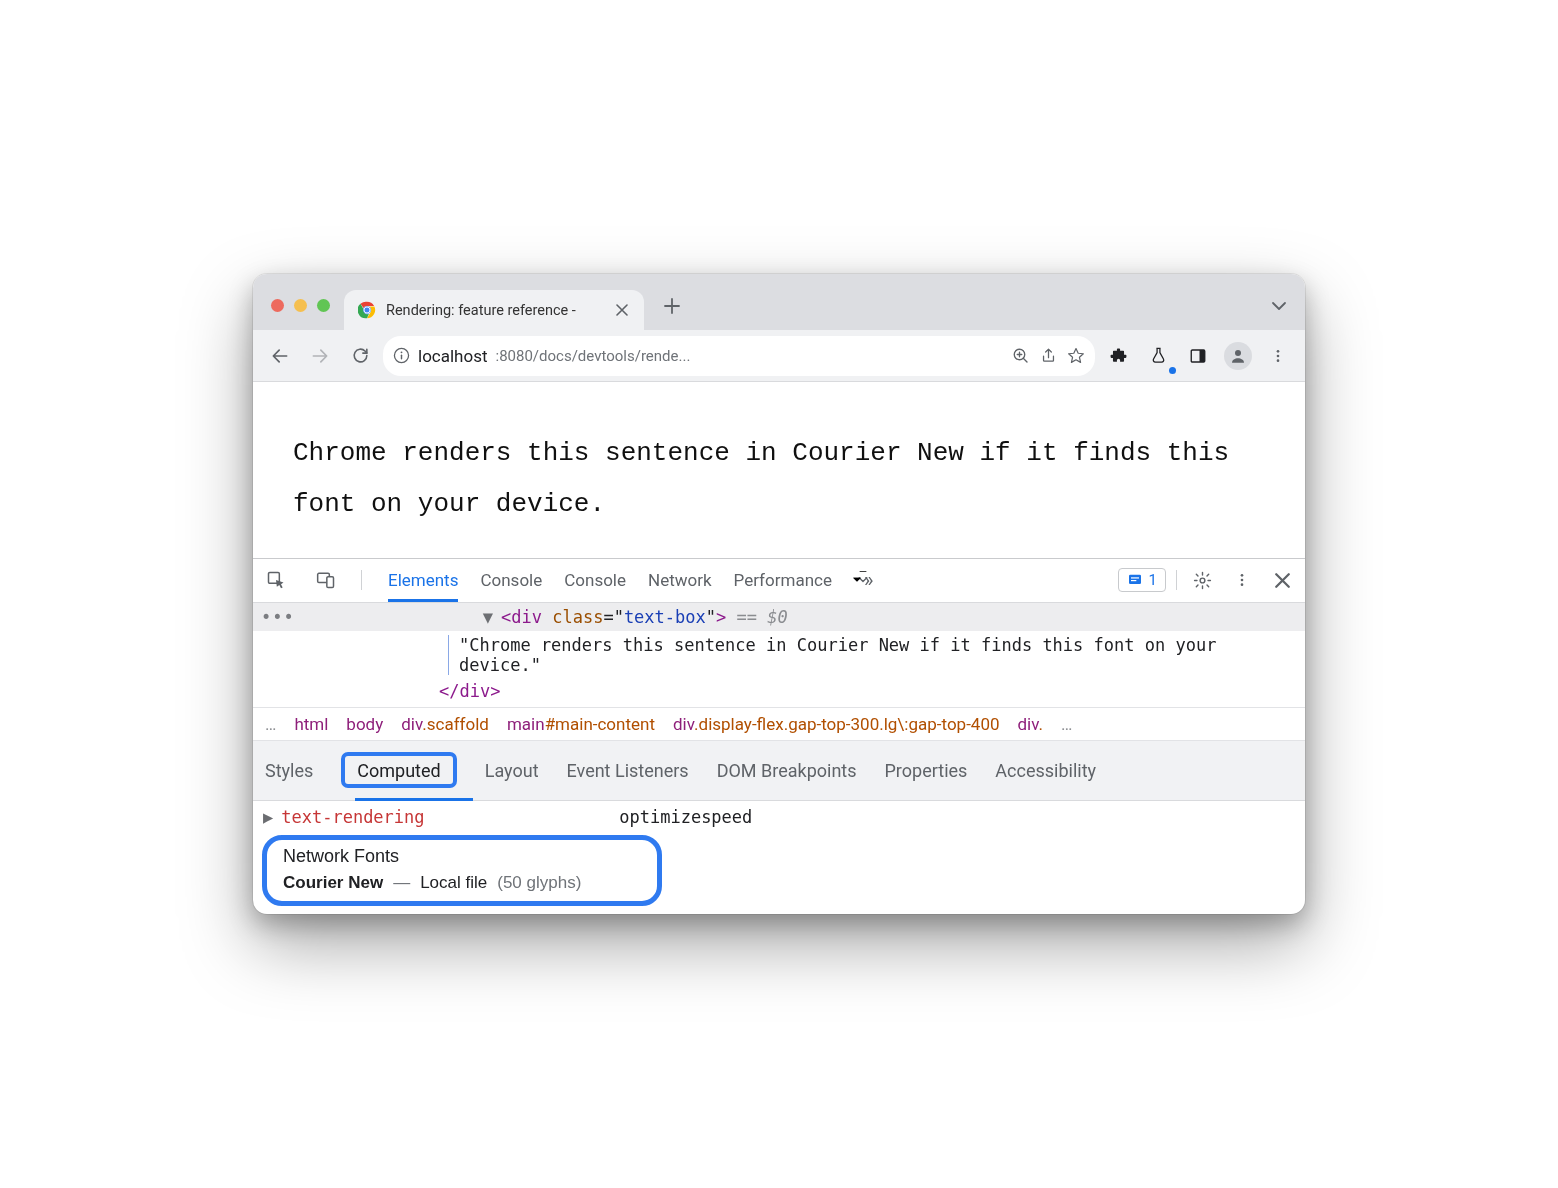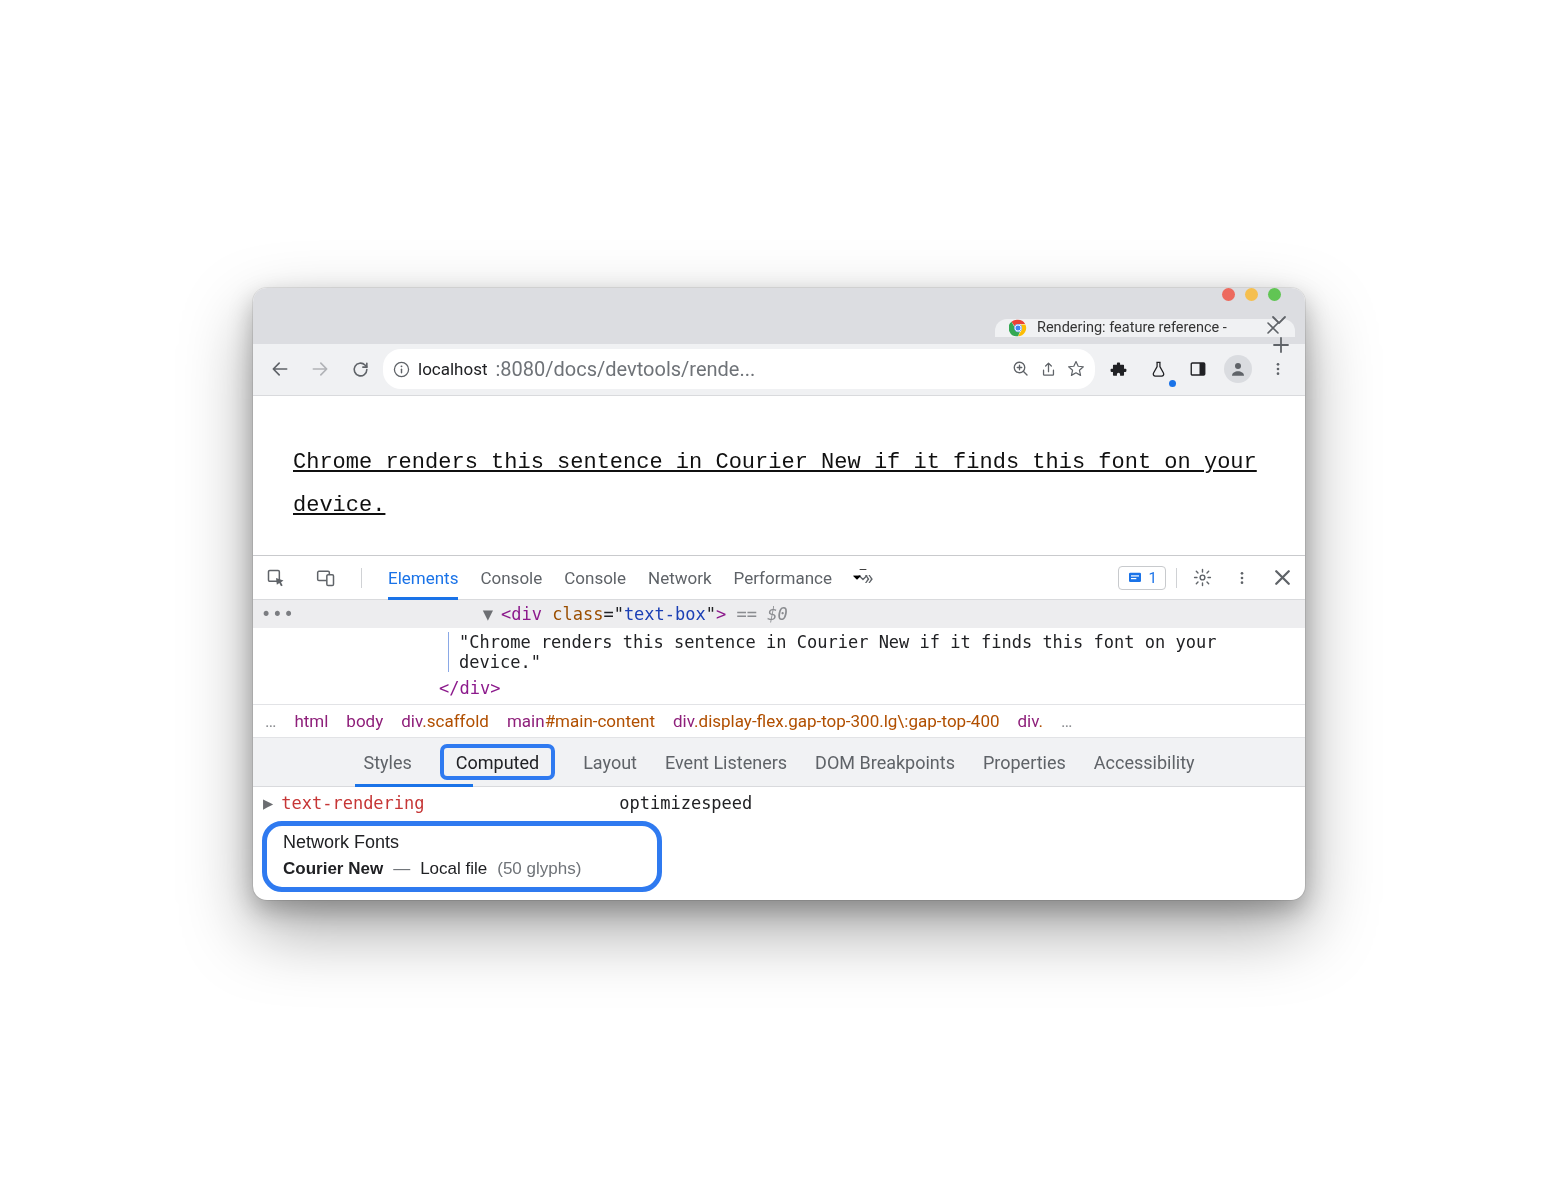--- a/index.html
+++ b/index.html
@@ -26,21 +26,20 @@
 }
 
 
 .tabstrip {
   background:#dcdde1;
   height:56px;
   display:flex;
   align-items:flex-end;
   padding:0 10px;
   position:relative;
-  flex-direction:column;
 }
 .traffic { display:flex; gap:10px; align-items:center; margin:0 14px 18px 8px; }
 .dot { width:13px; height:13px; border-radius:50%; }
 .dot.red{background:#ed6a5e;} .dot.yellow{background:#f5bf4f;} .dot.green{background:#61c554;}
 .tab {
   background:#f0f1f3;
   height:40px;
   border-radius:12px 12px 0 0;
   display:flex; align-items:center;
   padding:0 14px; gap:10px;
@@ -62,33 +61,32 @@
   border-bottom:1px solid #d9dadd;
 }
 .toolbtn{width:34px;height:34px;display:flex;align-items:center;justify-content:center;color:#5f6368;border-radius:50%;}
 .toolbtn.disabled{color:#b1b3b7;}
 .omnibox{
   flex:1; height:40px; background:#fff; border-radius:18px;
   display:flex; align-items:center; padding:0 10px; gap:8px;
   color:#202124;
 }
 .omnibox .host{color:#202124;font-size:17px;}
-.omnibox .path{color:#6f7378;font-size:20px;}
+.omnibox .path{color:#6f7378;font-size:15px;}
 .omni-right{display:flex;align-items:center;gap:10px;}
 .avatar{width:28px;height:28px;border-radius:50%;background:#dadce0;display:flex;align-items:center;justify-content:center;}
 .labs{position:relative;}
 .labs-dot{position:absolute;right:-1px;bottom:-1px;width:7px;height:7px;border-radius:50%;background:#1a73e8;}
 
 
 .page{padding:46px 40px 28px;}
 .page-text{
   font-family:"Courier New", Courier, monospace;
-  font-size:22px; line-height:1.95; color:#101010;
+  font-size:26px; line-height:1.95; color:#101010;
   max-width: 980px;
-  text-decoration: underline;
 }
 
 
 .devtools{border-top:1px solid #c9cacd;}
 .dt-toolbar{
   height:44px;display:flex;align-items:center;gap:20px;padding:0 8px;
   border-bottom:1px solid #d9dadd;background:#fff;
 }
 .dt-icon{width:30px;height:30px;display:flex;align-items:center;justify-content:center;color:#5f6368;border-radius:4px;}
 .dt-tabs{display:flex;gap:22px;margin-left:6px;flex:1;}
@@ -119,22 +117,22 @@
   display:flex;align-items:center;gap:18px;padding:6px 12px;font-size:17px;
   color:#9a2b72;border-top:1px solid #e2e3e6;border-bottom:1px solid #e2e3e6;
   overflow:hidden;white-space:nowrap;
 }
 .crumbs .ell{color:#8a8c90;}
 .crumb{color:#8e1f7a;}
 .crumb .sel{color:#b14f00;}
 
 
 .subpanels{
-  display:flex;align-items:center;gap:28px;background:#f1f2f4;height:49px;padding:0 12px;
-  border-bottom:1px solid #d9dadd;font-size:18px;justify-content:center;
+  display:flex;align-items:center;gap:28px;background:#f1f2f4;height:60px;padding:0 12px;
+  border-bottom:1px solid #d9dadd;font-size:18px;
 }
 .sub-tab{color:#5f6368;height:42px;display:flex;align-items:center;}
 .sub-tab.active{color:#202124;border-bottom:3px solid #1a73e8;}
 .highlight-pill{border:4px solid #2f7af0;border-radius:7px;padding:0 12px;height:36px;display:flex;align-items:center;}
 
 
 .computed{padding:6px 10px 8px;font-family:ui-monospace,Menlo,Consolas,monospace;font-size:17px;}
 .computed-row{display:flex;align-items:center;gap:8px;}
 .prop-name{color:#c63636;min-width:330px;}
 .prop-name.dim{color:#e0876f;}

